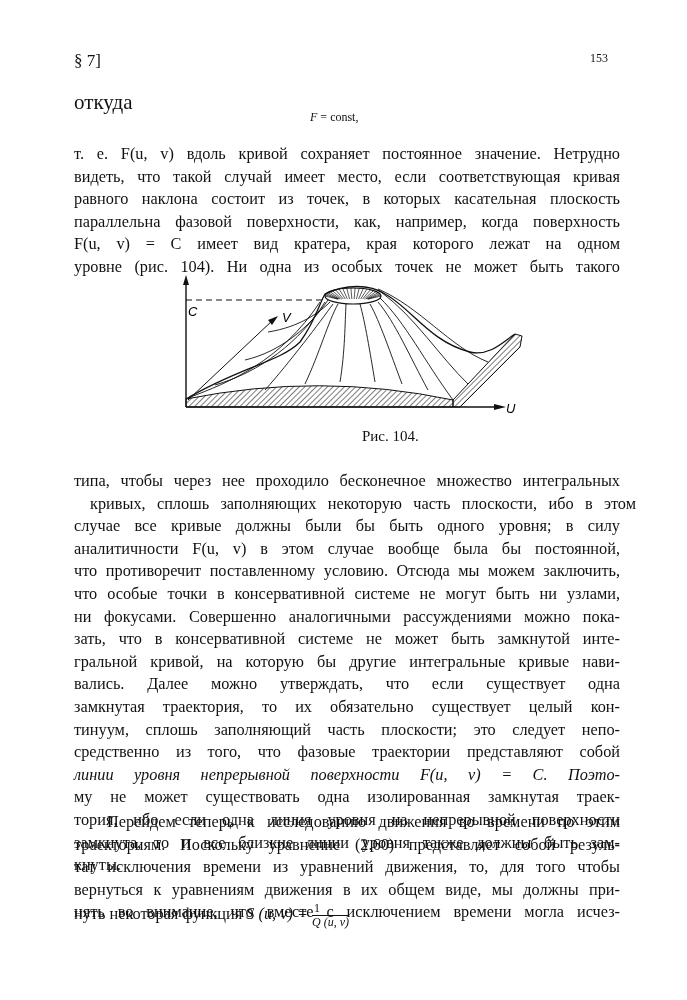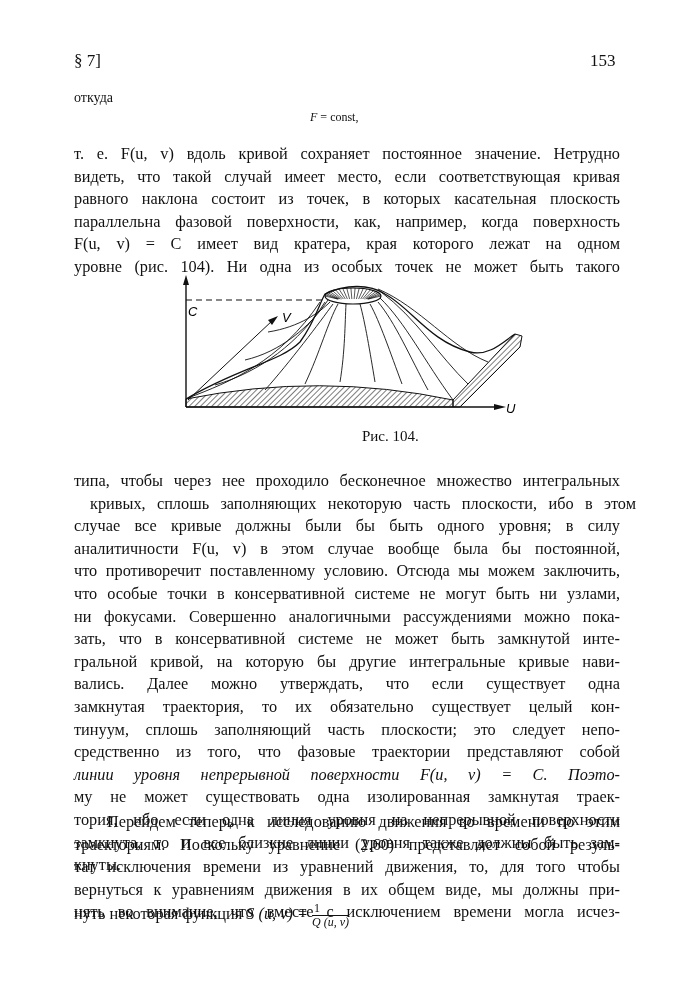--- a/index.html
+++ b/index.html
@@ -2,26 +2,26 @@
 <html><head>
 <meta charset="utf-8">
 <style>
   html, body { margin:0; padding:0; background:#fff; }
   body { width:687px; height:1000px; position:relative; overflow:hidden;
          font-family:"Liberation Serif", serif; color:#111; }
   .page { position:absolute; left:0; top:0; width:687px; height:1000px; }
   .hdr { position:absolute; top:51px; font-size:17px; }
   .hdr-sec { left:74px; }
   .hdr-title { left:190px; font-size:12.5px; letter-spacing:1.2px; top:56px; font-weight:bold; }
-  .hdr-page { left:590px; font-size:17px; }
+  .hdr-page { left:590px; font-size:12px; }
   .line { position:absolute; left:74px; width:546px; font-size:16.3px; line-height:22px;
           white-space:nowrap; text-align:justify; text-align-last:justify; }
   .line.last { text-align-last:left; }
   .line.indent { left:107px; width:513px; }
-  .otkuda { position:absolute; left:74px; top:90px; font-size:14px; }
+  .otkuda { position:absolute; left:74px; top:90px; font-size:21px; }
   .formula { position:absolute; left:310px; top:110px; font-size:12px; }
   .it { font-style:italic; }
   .fig { position:absolute; left:170px; top:272px; }
   .caption { position:absolute; left:314px; top:428px; font-size:15px;margin-left:48px; }
   .frac { display:inline-block; vertical-align:middle; text-align:center; font-size:12px; line-height:13px; }
   .frac .num { display:block; border-bottom:1px solid #111; padding:0 2px; }
   .frac .den { display:block; font-style:italic;text-align:center; }
 </style>
 </head>
 <body>

